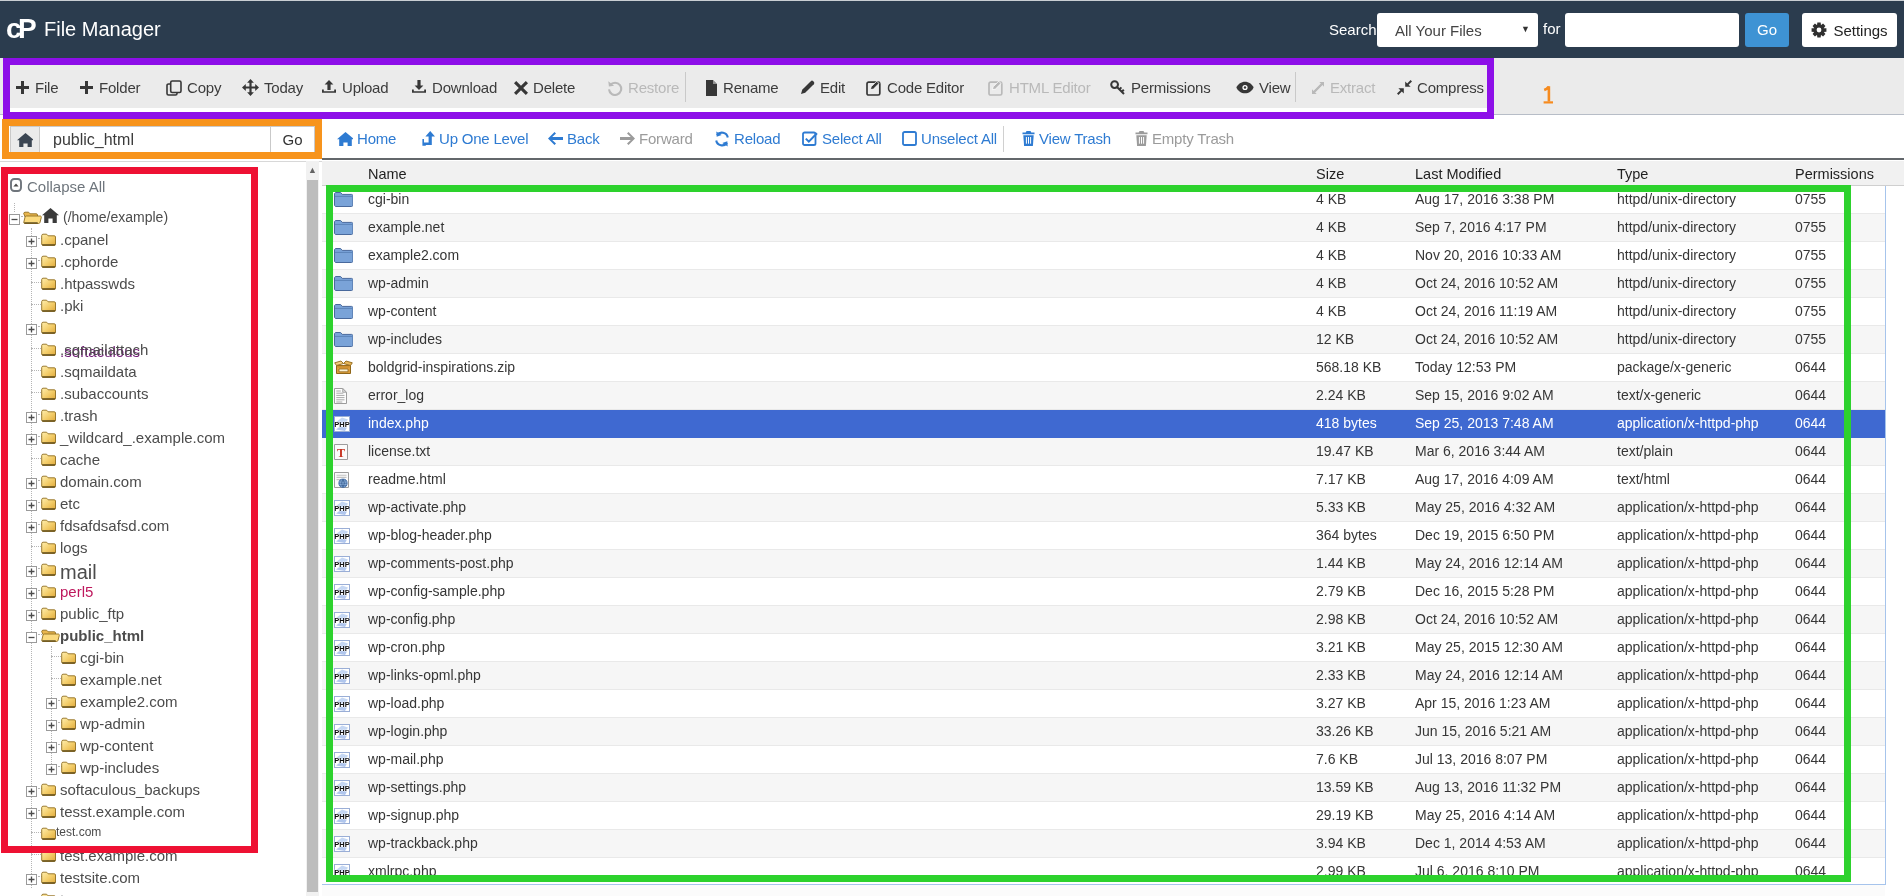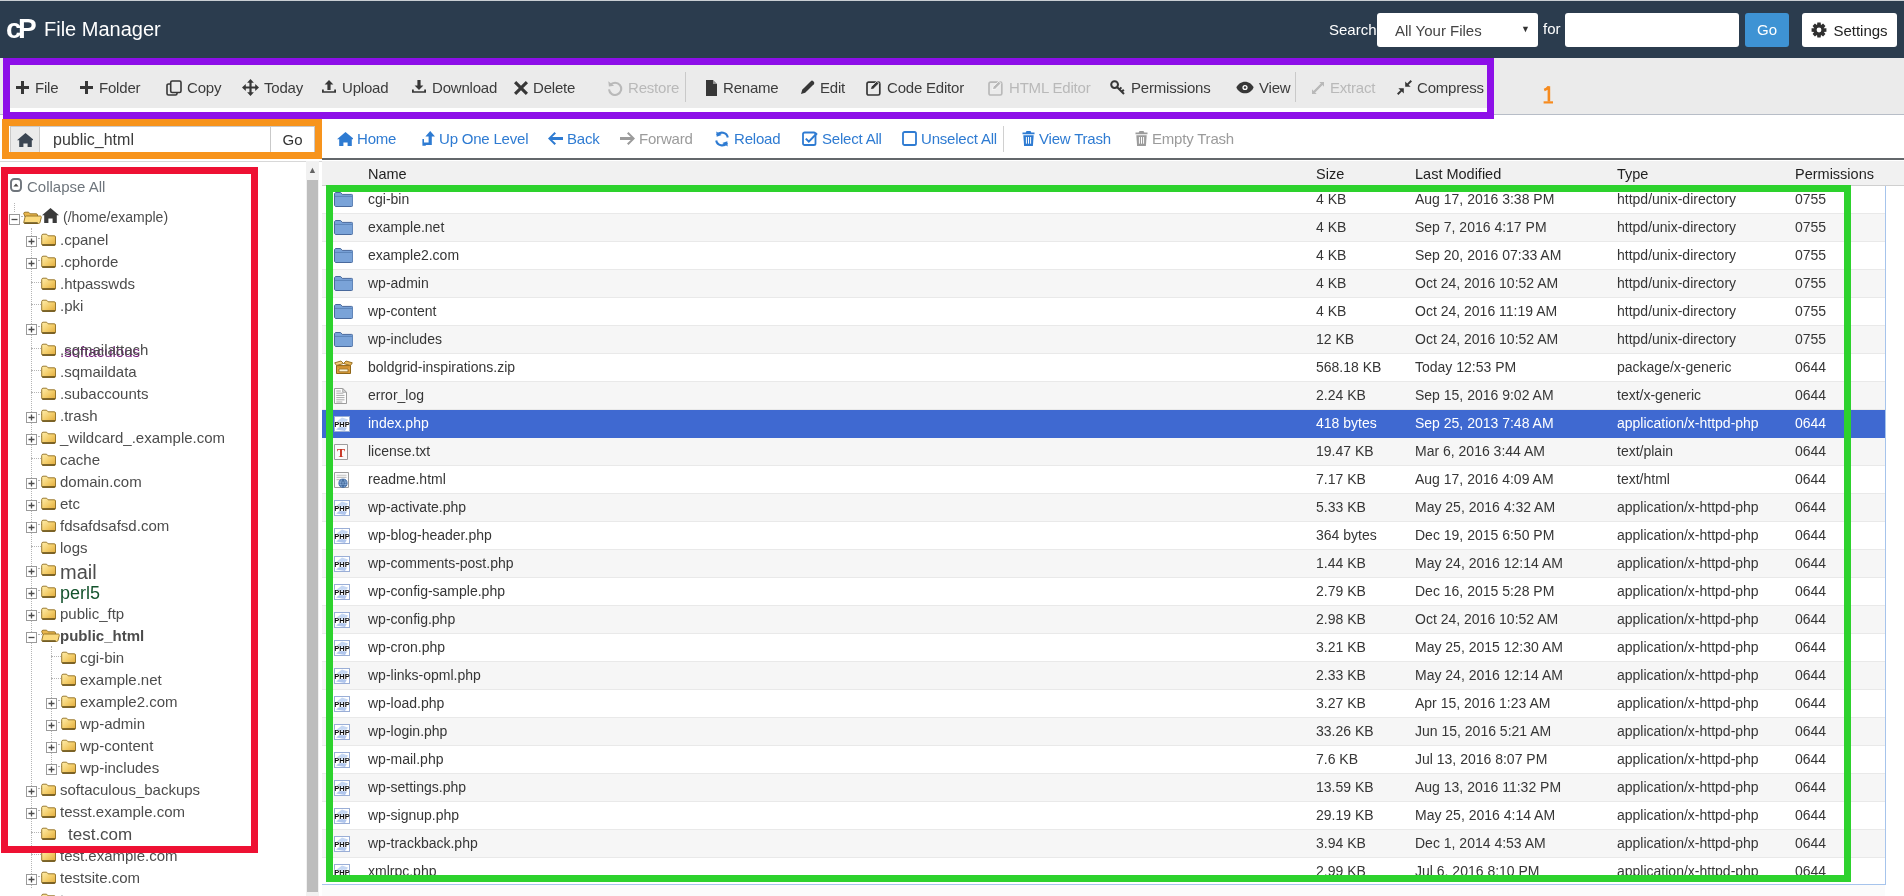--- a/index.html
+++ b/index.html
@@ -255,21 +255,21 @@
       <span class="c4">httpd/unix-directory</span>
       <span class="c5">0755</span>
     </div>
 <div class="trow" style="left:0;top:56px;">
       <svg width="19" height="15" viewBox="0 0 19 15">
         <path d="M.5 2C.5 1.2 1.1.5 2 .5h4.6l1.6 1.9h9.3c.8 0 1.5.6 1.5 1.5v9.1c0 .8-.7 1.5-1.5 1.5H2c-.9 0-1.5-.7-1.5-1.5z" fill="#7aa3d8" stroke="#49699c" stroke-width="1"></path>
         <path d="M1 4.4h17.5" stroke="#5b83b8" stroke-width="1"></path>
       </svg>
       <span class="nm">example2.com</span>
       <span class="c2">4 KB</span>
-      <span class="c3">Sep 20, 2016 07:33 AM</span>
+      <span class="c3">Nov 20, 2016 10:33 AM</span>
       <span class="c4">httpd/unix-directory</span>
       <span class="c5">0755</span>
     </div>
 <div class="trow even" style="left:0;top:84px;">
       <svg width="19" height="15" viewBox="0 0 19 15">
         <path d="M.5 2C.5 1.2 1.1.5 2 .5h4.6l1.6 1.9h9.3c.8 0 1.5.6 1.5 1.5v9.1c0 .8-.7 1.5-1.5 1.5H2c-.9 0-1.5-.7-1.5-1.5z" fill="#7aa3d8" stroke="#49699c" stroke-width="1"></path>
         <path d="M1 4.4h17.5" stroke="#5b83b8" stroke-width="1"></path>
       </svg>
       <span class="nm">wp-admin</span>
       <span class="c2">4 KB</span>
@@ -820,21 +820,21 @@
       <defs>
         <linearGradient id="fg" x1="0" y1="0" x2="1" y2="1">
           <stop offset="0" stop-color="#FFEFAE"></stop>
           <stop offset="0.55" stop-color="#F3CC68"></stop>
           <stop offset="1" stop-color="#DFA93C"></stop>
         </linearGradient>
       </defs>
       <path d="M.7 2.6C.7 1.8 1.3 1.2 2 1.2h3.6l1.5 1.6h6.2c.7 0 1.2.5 1.2 1.2v7.2c0 .7-.5 1.2-1.2 1.2H2c-.7 0-1.3-.6-1.3-1.3z" fill="url(#fg)" stroke="#8F6D1F" stroke-width="0.9"></path>
       <path d="M1.2 11.9h13" stroke="#4a3c12" stroke-width="1.1"></path>
     </svg></div>
-<div class="abs" style="left:60px;top:583px;font-size:18px;color:#14532d;white-space:nowrap;">perl5</div>
+<div class="abs" style="left:60px;top:583px;font-size:15px;color:#be185d;white-space:nowrap;">perl5</div>
 <div class="abs" style="left:26px;top:607px;"><svg width="11" height="11" viewBox="0 0 11 11">
       <rect x="0.5" y="0.5" width="10" height="10" fill="#fff" stroke="#9a9a9a" stroke-width="1"></rect>
       <path d="M2.5 5.5h6M5.5 2.5v6" stroke="#4c4c4c" stroke-width="1.3"></path>
     </svg></div>
 <div class="abs" style="left:38px;top:612px;width:4px;height:1px;border-top:1px dotted #b5b5b5;"></div>
 <div class="abs" style="left:41px;top:606px;"><svg width="15" height="13" viewBox="0 0 15 13">
       <defs>
         <linearGradient id="fg" x1="0" y1="0" x2="1" y2="1">
           <stop offset="0" stop-color="#FFEFAE"></stop>
           <stop offset="0.55" stop-color="#F3CC68"></stop>
@@ -989,21 +989,21 @@
       <defs>
         <linearGradient id="fg" x1="0" y1="0" x2="1" y2="1">
           <stop offset="0" stop-color="#FFEFAE"></stop>
           <stop offset="0.55" stop-color="#F3CC68"></stop>
           <stop offset="1" stop-color="#DFA93C"></stop>
         </linearGradient>
       </defs>
       <path d="M.7 2.6C.7 1.8 1.3 1.2 2 1.2h3.6l1.5 1.6h6.2c.7 0 1.2.5 1.2 1.2v7.2c0 .7-.5 1.2-1.2 1.2H2c-.7 0-1.3-.6-1.3-1.3z" fill="url(#fg)" stroke="#8F6D1F" stroke-width="0.9"></path>
       <path d="M1.2 11.9h13" stroke="#4a3c12" stroke-width="1.1"></path>
     </svg></div>
-<div class="abs" style="left:68px;top:825px;font-size:17px;color:#4c4c4c;white-space:nowrap;">test.com</div>
+<div class="abs" style="left:56px;top:825px;font-size:12px;color:#4c4c4c;white-space:nowrap;">test.com</div>
 <div class="abs" style="left:31px;top:854px;width:10px;height:1px;border-top:1px dotted #b5b5b5;"></div>
 <div class="abs" style="left:41px;top:848px;"><svg width="15" height="13" viewBox="0 0 15 13">
       <defs>
         <linearGradient id="fg" x1="0" y1="0" x2="1" y2="1">
           <stop offset="0" stop-color="#FFEFAE"></stop>
           <stop offset="0.55" stop-color="#F3CC68"></stop>
           <stop offset="1" stop-color="#DFA93C"></stop>
         </linearGradient>
       </defs>
       <path d="M.7 2.6C.7 1.8 1.3 1.2 2 1.2h3.6l1.5 1.6h6.2c.7 0 1.2.5 1.2 1.2v7.2c0 .7-.5 1.2-1.2 1.2H2c-.7 0-1.3-.6-1.3-1.3z" fill="url(#fg)" stroke="#8F6D1F" stroke-width="0.9"></path>

